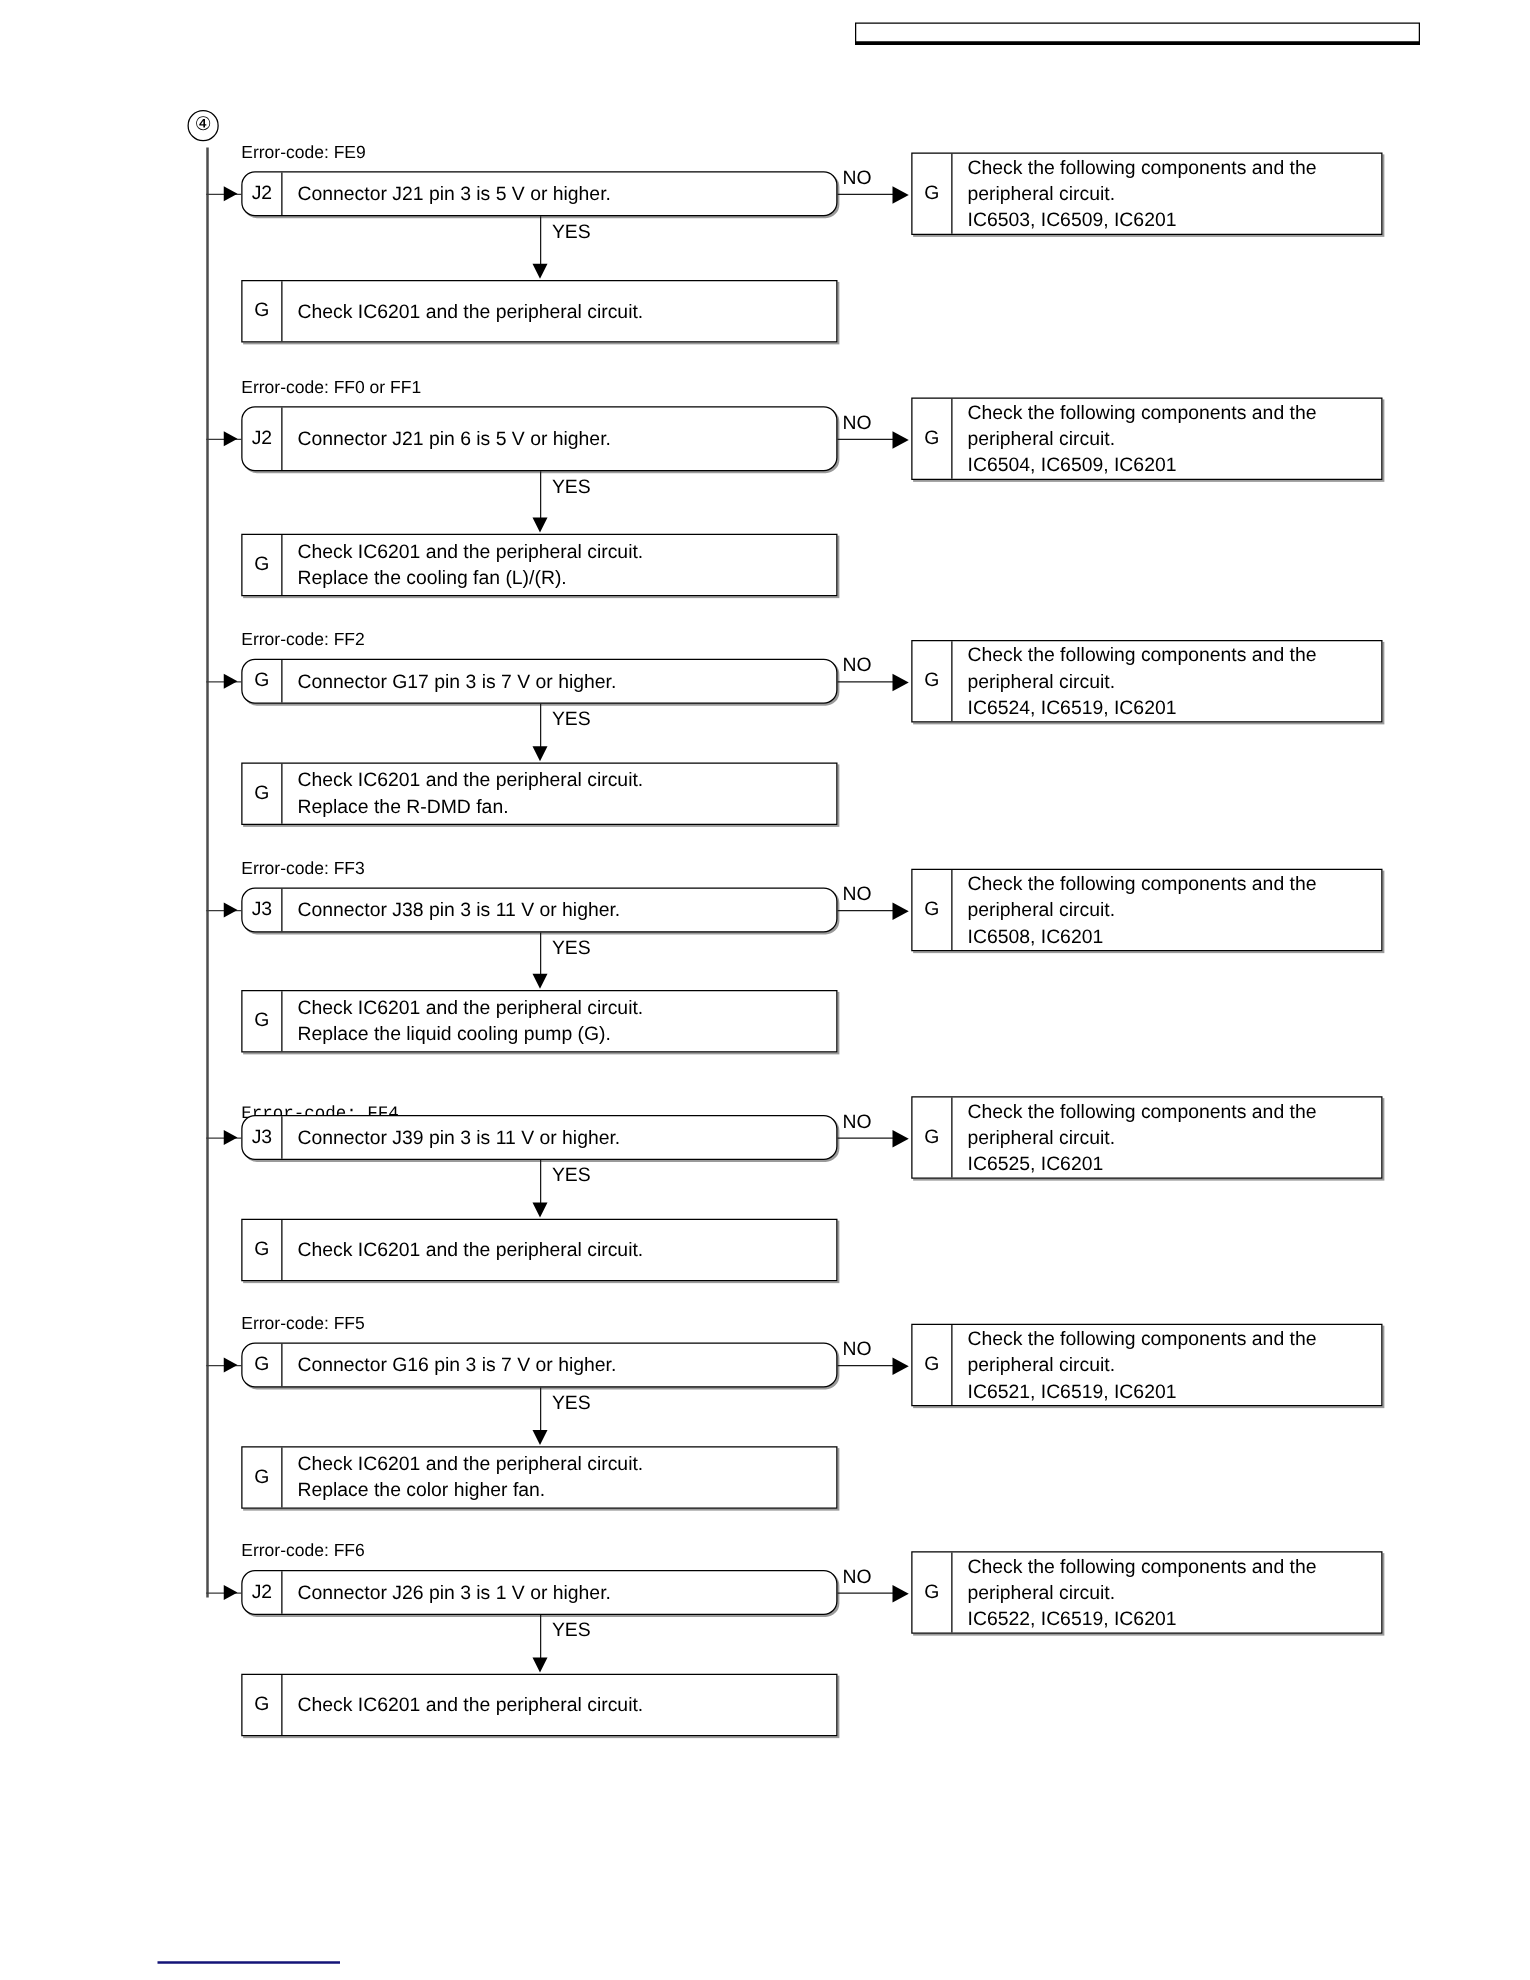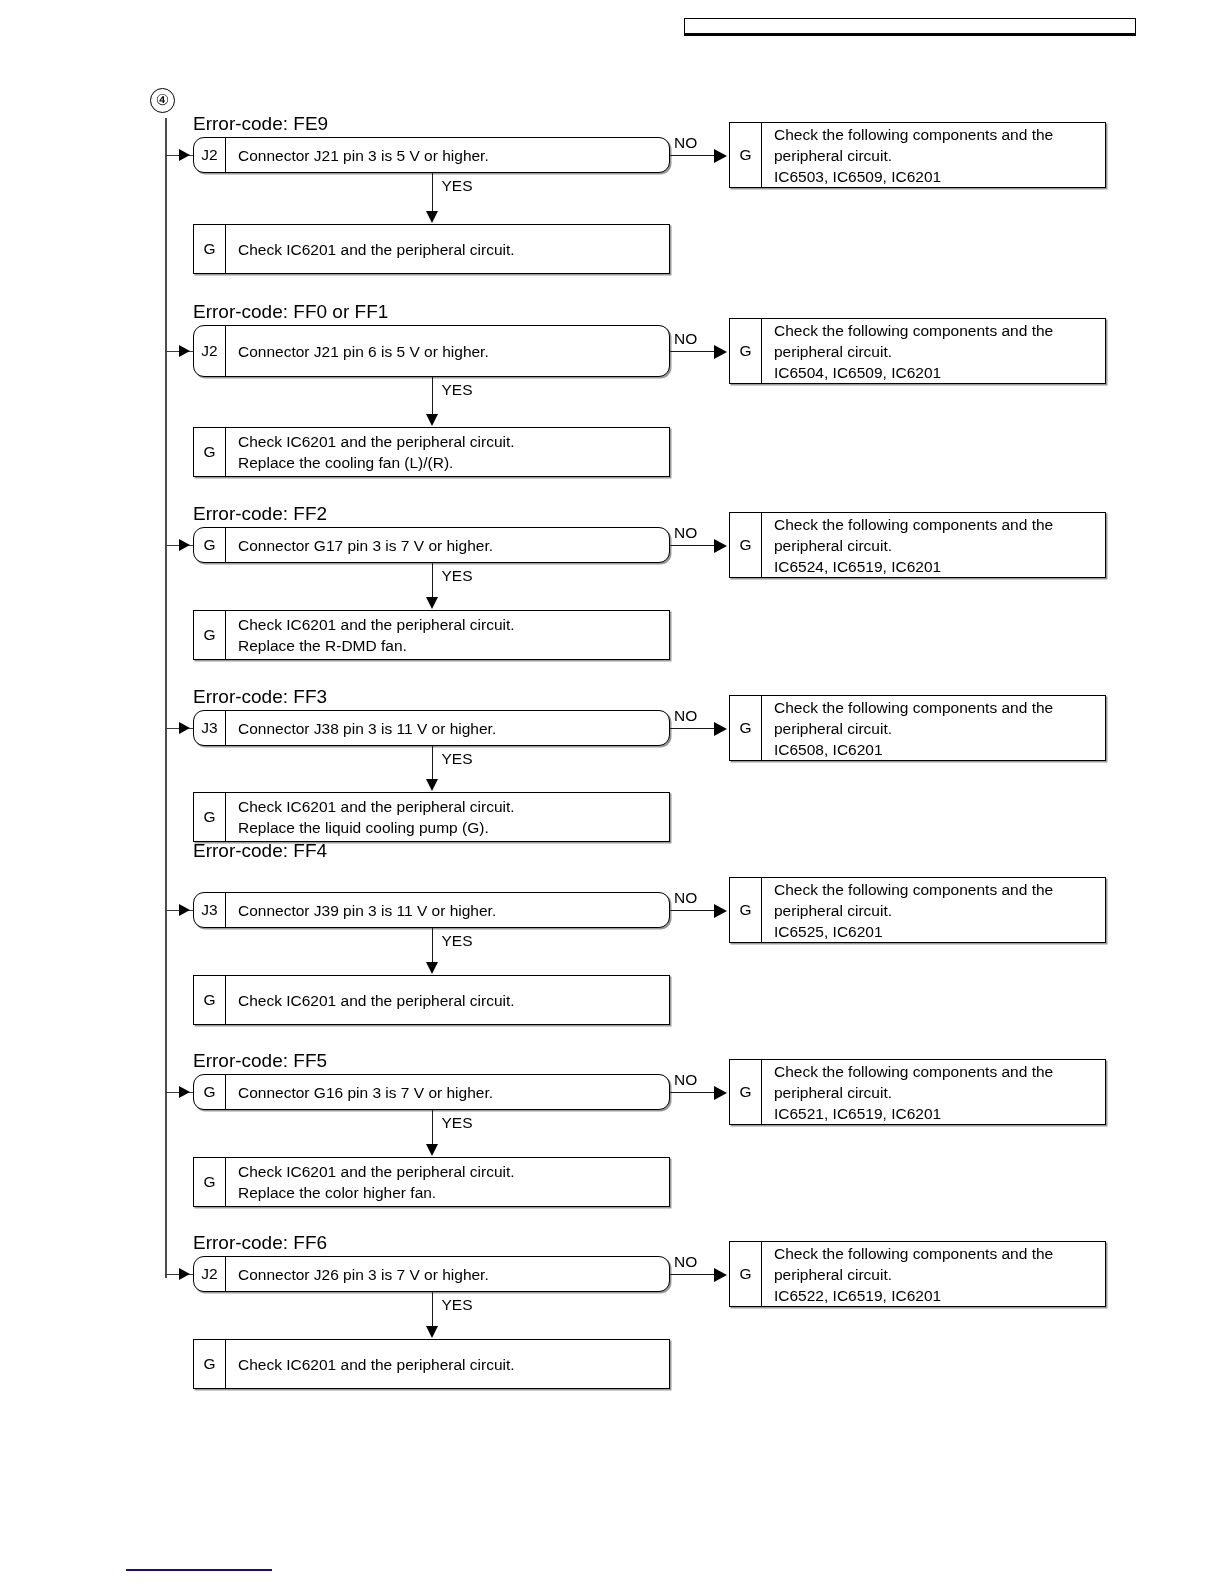--- a/index.html
+++ b/index.html
@@ -66,21 +66,21 @@
   .block {
     position: absolute;
     left: 0;
     width: 1224px;
   }
 
   .err-label {
     position: absolute;
     left: 193px;
     top: 0;
-    font-size: 19px;
+    font-size: 14px;
     white-space: nowrap;
   }
 
   
   .fbox {
     position: absolute;
     border: 1.5px solid #000;
     background: #fff;
     box-sizing: border-box;
     display: flex;
@@ -303,21 +303,21 @@
       <div class="fbox result" style="top: 695px; left: 729px; width: 377px; height: 66px;">
         <div class="tag">G</div>
         <div class="body">
           <div class="ln">Check the following components and the</div>
           <div class="ln">peripheral circuit.</div>
           <div class="ln">IC6508, IC6201</div>
         </div>
       </div>
     </div>
     <div class="block" style="top: 0px;">
-      <div class="err-label" style="top: 840px;">Error-code: FF4</div>
+      <div class="err-label" style="top: 883px; font-family: Liberation Mono, monospace;">Error-code: FF4</div>
       <div class="branch" style="top: 910px;"></div>
       <div class="branch-arrow" style="left: 179px; top: 904px;"></div>
       <div class="fbox decision" style="top: 892px; left: 193px; width: 477px; height: 36px;">
         <div class="tag">J3</div>
         <div class="body">
           <div class="ln">Connector J39 pin 3 is 11 V or higher.</div>
         </div>
       </div>
       <div class="yes-line" style="left: 431.5px; top: 928px; height: 35px;"></div>
       <div class="yes-arrow" style="left: 426.2px; top: 962px;"></div>
@@ -372,21 +372,21 @@
         </div>
       </div>
     </div>
     <div class="block" style="top: 0px;">
       <div class="err-label" style="top: 1232px;">Error-code: FF6</div>
       <div class="branch" style="top: 1274px;"></div>
       <div class="branch-arrow" style="left: 179px; top: 1268px;"></div>
       <div class="fbox decision" style="top: 1256px; left: 193px; width: 477px; height: 36px;">
         <div class="tag">J2</div>
         <div class="body">
-          <div class="ln">Connector J26 pin 3 is 7 V or higher.</div>
+          <div class="ln">Connector J26 pin 3 is 1 V or higher.</div>
         </div>
       </div>
       <div class="yes-line" style="left: 431.5px; top: 1292px; height: 35px;"></div>
       <div class="yes-arrow" style="left: 426.2px; top: 1326px;"></div>
       <div class="yes-label" style="left: 441.5px; top: 1296px;">YES</div>
       <div class="fbox action" style="top: 1339px; left: 193px; width: 477px; height: 50px;">
         <div class="tag">G</div>
         <div class="body">
           <div class="ln">Check IC6201 and the peripheral circuit.</div>
         </div>

